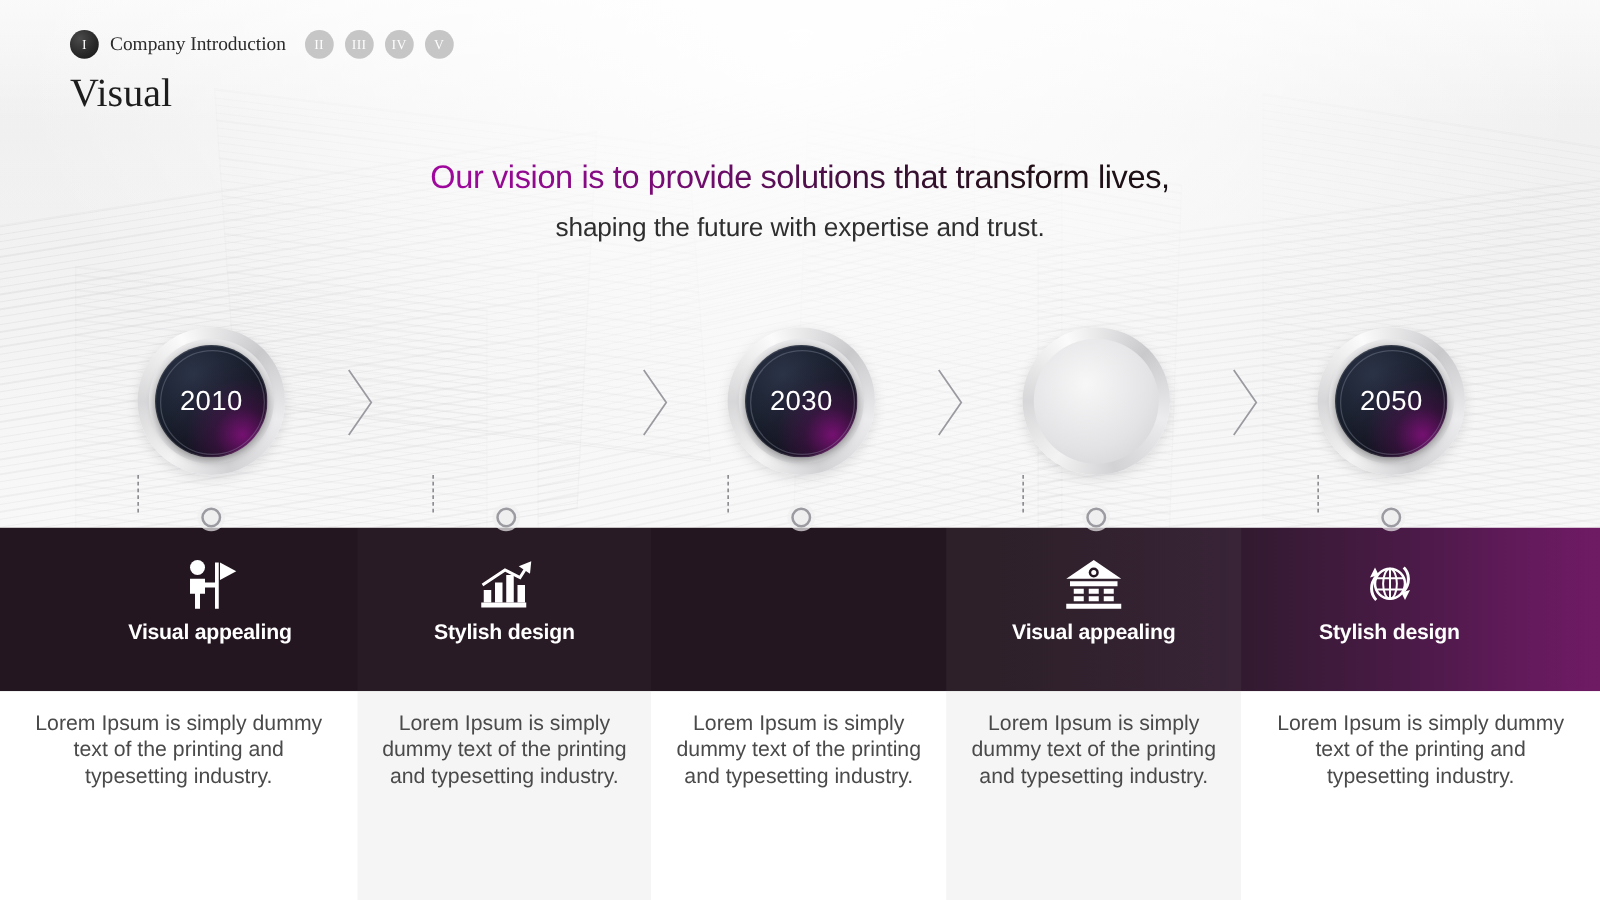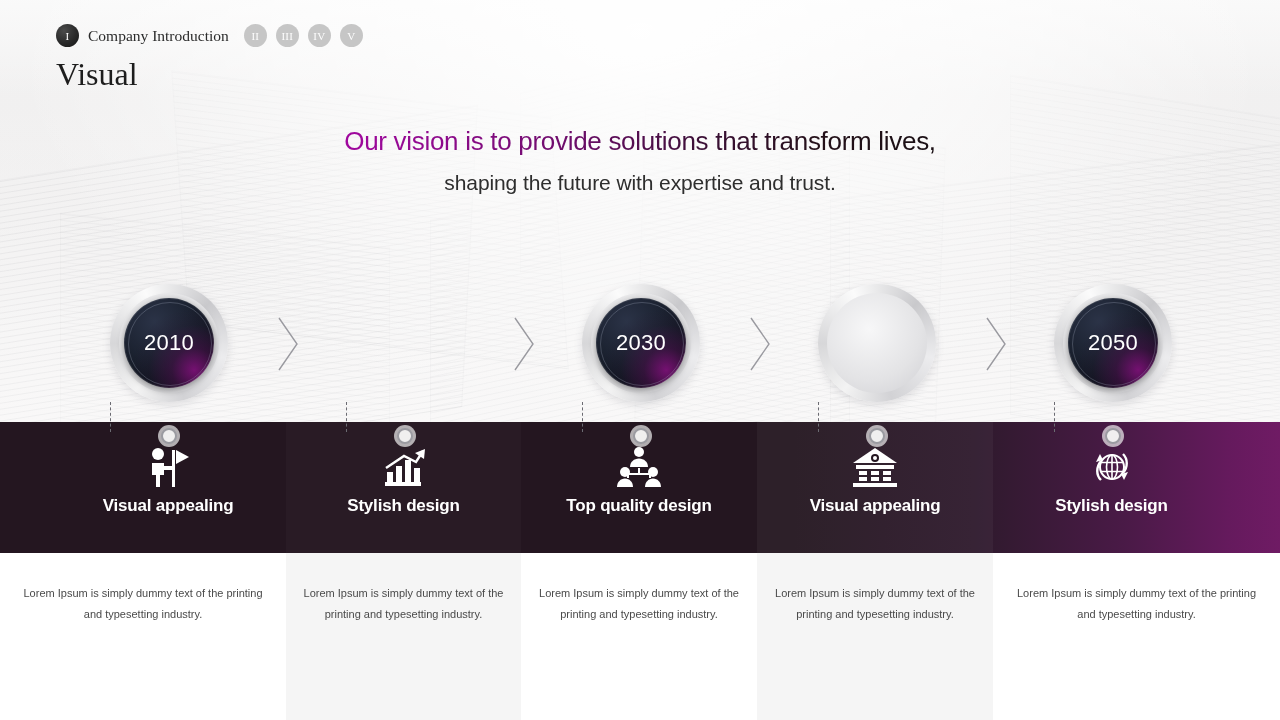--- a/index.html
+++ b/index.html
@@ -69,21 +69,21 @@
     background:linear-gradient(90deg,#a0079e 0%, #8e0a8c 16%, #6d0d6a 38%, #3d1038 60%, #241019 80%, #1a1015 100%);
     -webkit-background-clip:text; background-clip:text; color:transparent;
     -webkit-text-fill-color:transparent;
     display:inline-block;
   }
   .vision-sub {
     margin-top:7px; font-size:21px; color:#2e2e2e; font-weight:400; letter-spacing:-.1px;
   }
 
   
-  .timeline { position:absolute; left:0; top:284px; width:1034px; height:160px; z-index:16; }
+  .timeline { position:absolute; left:0; top:262px; width:1034px; height:160px; z-index:16; }
   .node { position:absolute; top:0; width:118px; height:118px; }
   .ring-outer {
     position:absolute; left:0; top:0; width:118px; height:118px; border-radius:50%;
     background:
       conic-gradient(from 215deg, #f3f3f3 0deg, #d7d7d9 55deg, #fbfbfb 120deg, #c9c9cc 190deg, #ececee 250deg, #d2d2d5 310deg, #f3f3f3 360deg);
     box-shadow:0 3px 9px rgba(90,90,100,.16);
   }
   .ring-inner-gap {
     position:absolute; left:9px; top:9px; width:100px; height:100px; border-radius:50%;
     background:radial-gradient(circle at 42% 36%, #f7f7f8 0%, #e3e3e5 60%, #cfcfd3 100%);
@@ -130,21 +130,21 @@
   }
   .ficon { height:42px; display:flex; align-items:center; justify-content:center; }
   .ftitle { margin-top:8px; color:#ffffff; font-size:17px; font-weight:bold; letter-spacing:-.2px; }
 
   
   .descs { position:absolute; left:0; top:553px; width:1280px; height:167px; z-index:12; }
   .desc-col { position:absolute; top:0; height:167px; }
   .desc-col.shade { background:#f5f5f5; }
   .desc-col.plain { background:#ffffff; }
   .desc-txt {
-    padding:30px 16px 0; text-align:center; color:#4a4a4a; font-size:11px; line-height:21px;
+    padding:15px 16px 0; text-align:center; color:#4a4a4a; font-size:17px; line-height:21px;
   }
 </style>
 </head>
 <body>
 
 <div id="slide">
 
   <div class="stage">
     <div class="bld b1">
         <div class="slab"></div>
@@ -288,34 +288,20 @@
           <rect x="14" y="20" width="6" height="16" fill="#fff"></rect>
           <rect x="23" y="14" width="6" height="22" fill="#fff"></rect>
           <rect x="32" y="22" width="6" height="14" fill="#fff"></rect>
           <path d="M4 22 L22 10 L34 16 L41 5" fill="none" stroke="#fff" stroke-width="2.4"></path>
           <path d="M43 3 L42 13 L33 7z" fill="#fff"></path>
         </svg>
       </div>
       <div class="ftitle">Stylish design</div>
     </div>
 
-    <div class="band-cell" style="left:521px; width:236px;">
-      <div class="ficon">
-        <svg width="44" height="42" viewBox="0 0 44 42">
-          <circle cx="22" cy="6" r="5" fill="#fff"></circle>
-          <path d="M13 21c0-5 4-8.5 9-8.5s9 3.5 9 8.5z" fill="#fff"></path>
-          <path d="M21 22h2v5h-2zM10 27h24v2H10zM10 27h2v5h-2zM32 27h2v5h-2z" fill="#fff"></path>
-          <circle cx="8" cy="26" r="5" fill="#fff"></circle>
-          <path d="M0 41c0-5 3.6-8.5 8-8.5s8 3.5 8 8.5z" fill="#fff"></path>
-          <circle cx="36" cy="26" r="5" fill="#fff"></circle>
-          <path d="M28 41c0-5 3.6-8.5 8-8.5s8 3.5 8 8.5z" fill="#fff"></path>
-        </svg>
-      </div>
-      <div class="ftitle">Top quality design</div>
-    </div>
 
     <div class="band-cell" style="left:757px; width:236px;">
       <div class="ficon">
         <svg width="46" height="42" viewBox="0 0 46 42">
           <path d="M23 2 L45 17 H1z" fill="#fff"></path>
           <circle cx="23" cy="12" r="4" fill="#241620"></circle>
           <circle cx="23" cy="12" r="2" fill="#fff"></circle>
           <rect x="4" y="19" width="38" height="4" fill="#fff"></rect>
           <rect x="7" y="25" width="8" height="4" fill="#fff"></rect>
           <rect x="19" y="25" width="8" height="4" fill="#fff"></rect>

